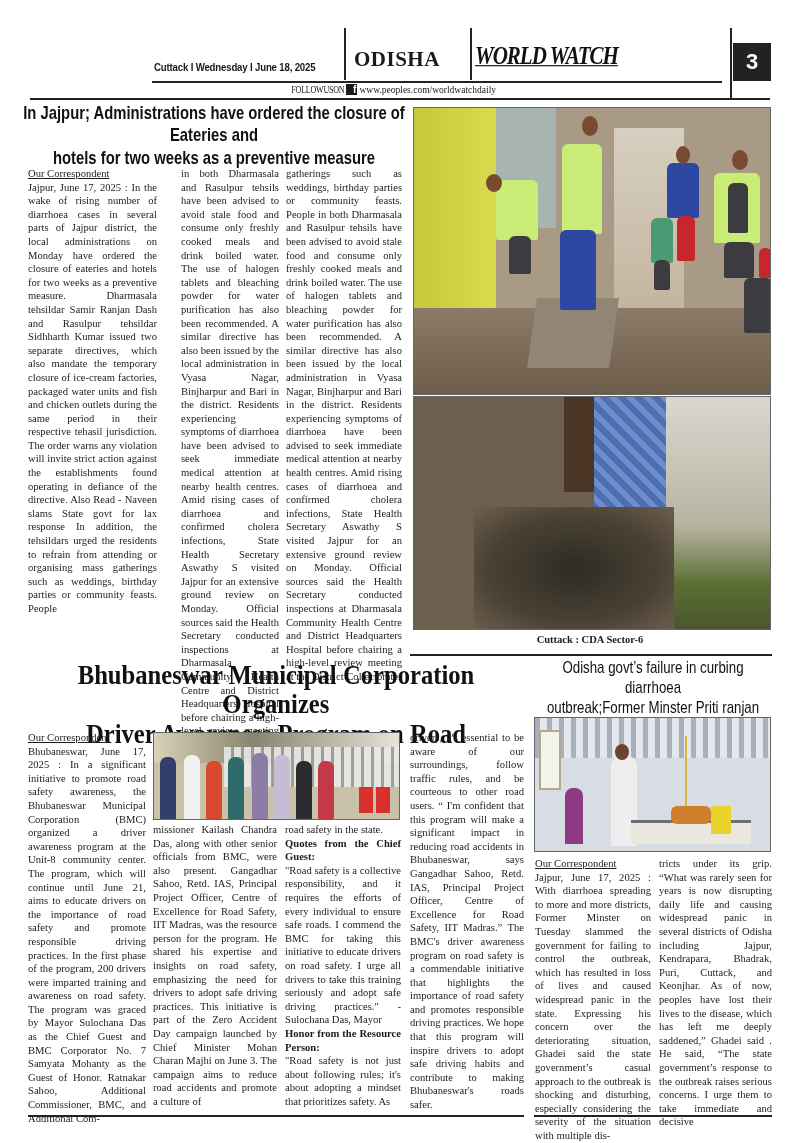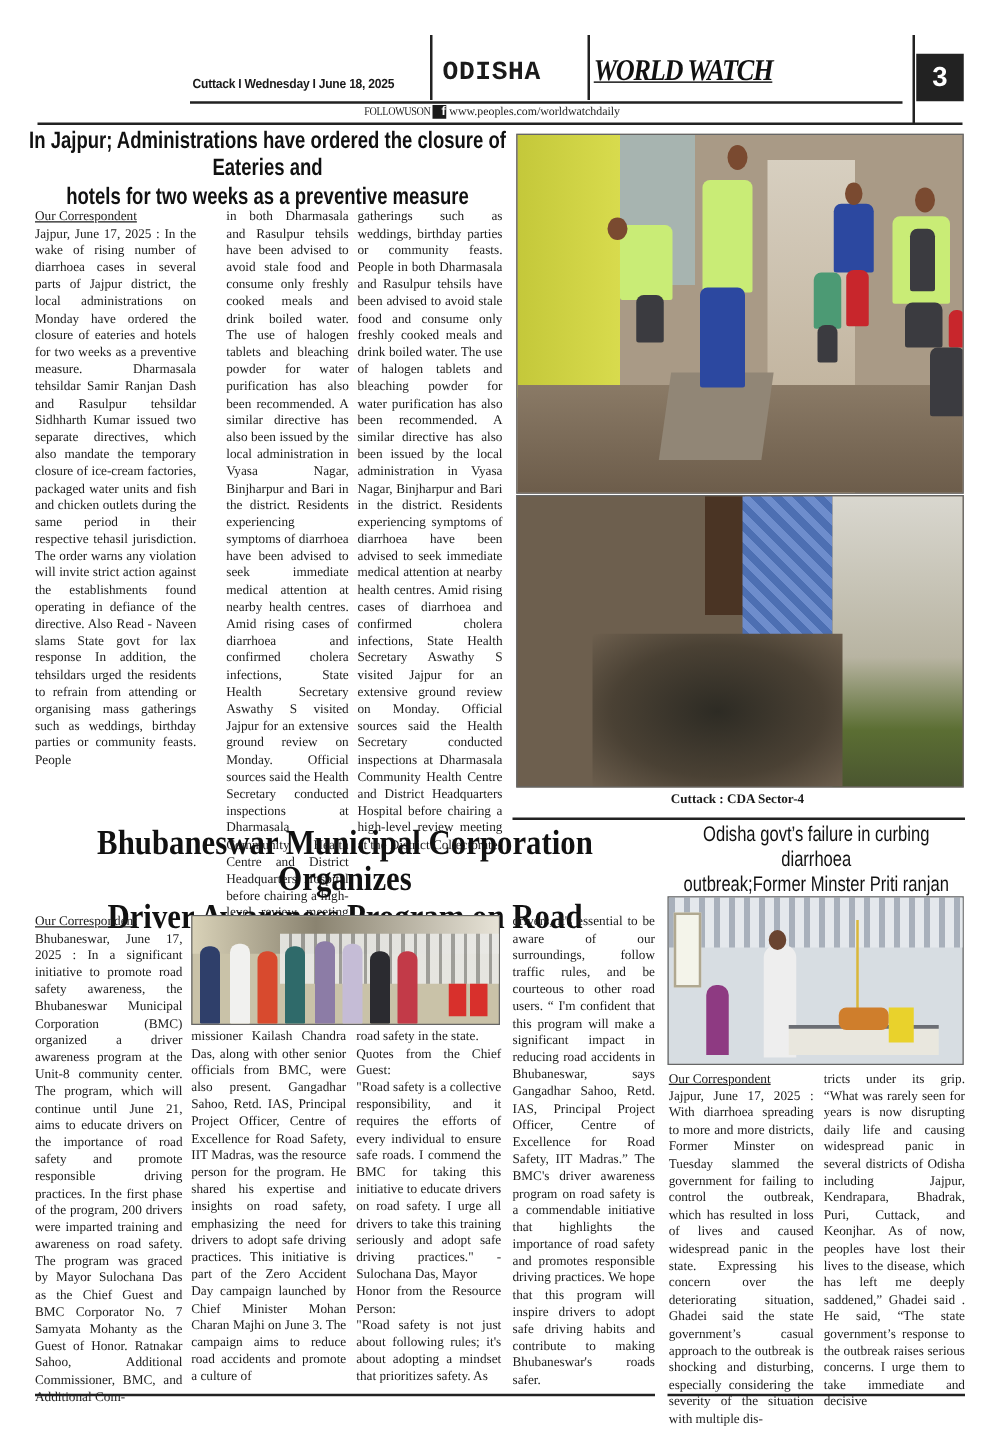--- a/index.html
+++ b/index.html
@@ -2,39 +2,39 @@
 <html><head>
 <meta charset="utf-8">
 <style>
   * { box-sizing: border-box; margin: 0; padding: 0; }
   html, body { width: 800px; height: 1143px; background: #ffffff; overflow: hidden; }
   body { position: relative; font-family: "Liberation Serif", "DejaVu Serif", serif; color: #1a1a1a; }
 
   
   .hdr-date { position: absolute; left: 154px; top: 61px; font-family: "Liberation Sans", sans-serif; font-size: 10.5px; font-weight: bold; letter-spacing: -0.2px; transform: scaleX(0.92); transform-origin: left; }
   .hdr-vline { position: absolute; width: 1.5px; background: #222; }
-  .hdr-section { position: absolute; left: 354px; top: 47px; font-family: Liberation Mono, monospace; font-weight: bold; font-size: 21px; letter-spacing: 0.5px; }
+  .hdr-section { position: absolute; left: 354px; top: 47px; font-family: Liberation Serif, serif; font-weight: bold; font-size: 21px; letter-spacing: 0.5px; }
   .hdr-logo { position: absolute; left: 475px; top: 44px; font-family: "Liberation Serif", serif; font-weight: bold; font-style: italic; font-size: 21px; letter-spacing: -1px; color: #111; transform: scaleY(1.15); }
   .hdr-logo span { text-decoration: underline; text-decoration-thickness: 1px; }
   .hdr-hline { position: absolute; height: 1.5px; background: #222; }
   .hdr-follow { position: absolute; left: 282px; top: 84px; font-size: 9.5px; font-family: "Liberation Serif", serif; display: flex; align-items: center; gap: 2px; }
   .hdr-follow .lbl { transform: scaleX(0.85); transform-origin: right; letter-spacing: -0.3px; }
   .fb-icon { display: inline-block; width: 11px; height: 11px; background: #1a1a1a; color: #fff; font-family: "Liberation Sans", sans-serif; font-weight: bold; font-size: 10px; line-height: 12px; text-align: right; padding-right: 1px; }
   .page-num { position: absolute; left: 733px; top: 43px; width: 38px; height: 38px; background: #222; color: #fff; font-family: "Liberation Sans", sans-serif; font-weight: bold; font-size: 22px; text-align: center; line-height: 38px; }
 
   
   .headline { position: absolute; text-align: center; font-family: "Liberation Sans", sans-serif; color: #111; line-height: 1.18; }
   .h1 { left: 20px; top: 102px; width: 388px; font-size: 19px; font-weight: bold; transform: scaleX(0.78); transform-origin: center top; width: 498px; left: -35px; }
   .h2 { left: 22px; top: 660px; width: 508px; font-family: "Liberation Serif", serif; font-size: 28px; font-weight: bold; line-height: 1.05; transform: scaleX(0.88); transform-origin: center top; }
   .h3 { left: 533px; top: 658px; width: 240px; font-size: 17px; transform: scaleX(0.78); transform-origin: center top; width: 300px; left: 503px; }
 
   
   .col { position: absolute; font-size: 10.6px; line-height: 13.6px; text-align: justify; hyphens: manual; color: #1c1c1c; }
   .byline { text-decoration: underline; display: block; }
-  .subhead { font-weight: normal; display: block; }
+  .subhead { font-weight: bold; display: block; }
   .rule { position: absolute; height: 1.5px; background: #222; }
 
   
   .photo { position: absolute; overflow: hidden; border: 1px solid #666; }
   .caption { position: absolute; left: 410px; top: 634px; width: 360px; text-align: center; font-size: 10.5px; font-weight: bold; font-family: "Liberation Serif", serif; }
 
   
   .p1 { left: 413px; top: 107px; width: 358px; height: 288px; background: #a99a86; }
   .p1 .wall { position: absolute; left: 0; top: 0; width: 82px; height: 210px; background: linear-gradient(90deg,#c4c83a,#d8db4d); }
   .p1 .wall2 { position: absolute; left: 82px; top: 0; width: 60px; height: 120px; background: #a7b4b0; }
@@ -133,21 +133,21 @@
   <div class="person red" style="left:345px; top:140px; width:13px; height:30px;"></div>
   <div class="person dark" style="left:330px; top:170px; width:28px; height:55px;"></div>
 </div>
 
 <div class="photo p2">
   <div class="door"></div>
     <div class="tiles"></div>
     <div class="wallr"></div>
     <div class="muck"></div>
 </div>
-<div class="caption">Cuttack : CDA Sector-4</div>
+<div class="caption">Cuttack : CDA Sector-6</div>
 
 <div class="rule" style="left:410px; top:654px; width:362px;"></div>
 
 <div class="headline h2">
   <div>Bhubaneswar Municipal Corporation Organizes</div>
   <div>Driver Awareness Program on Road Safety</div>
 </div>
 
 <div class="col" style="left:28px; top:731px; width:118px;">
   <span class="byline">Our Correspondent</span>

